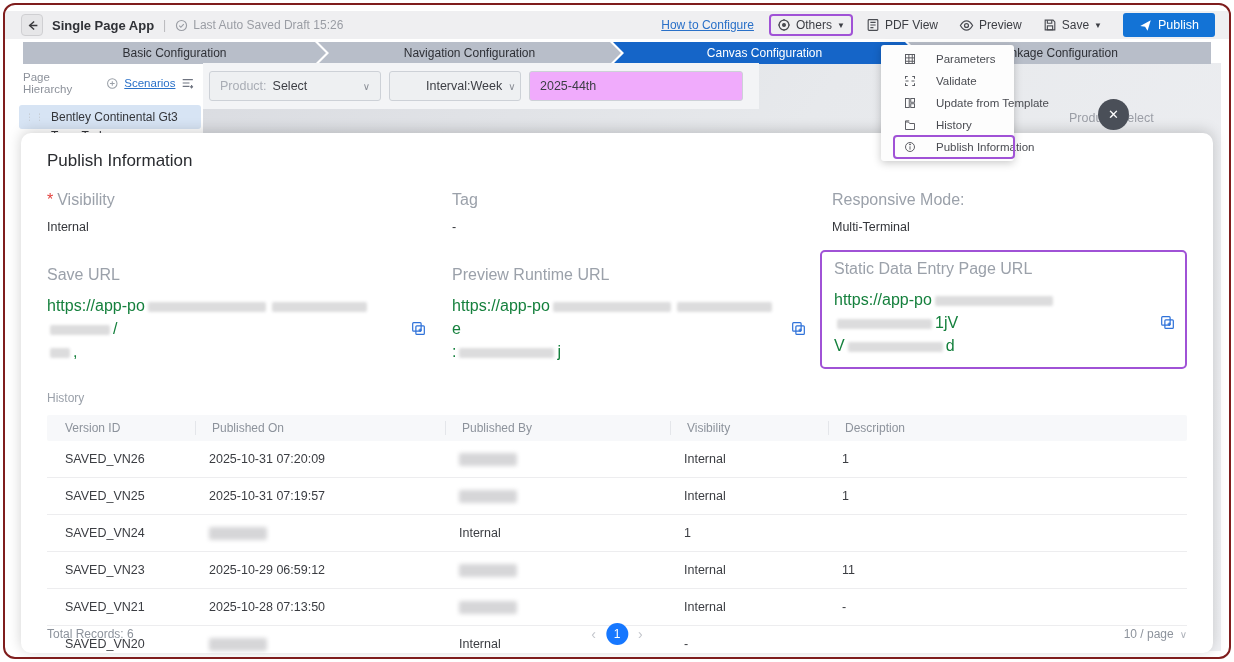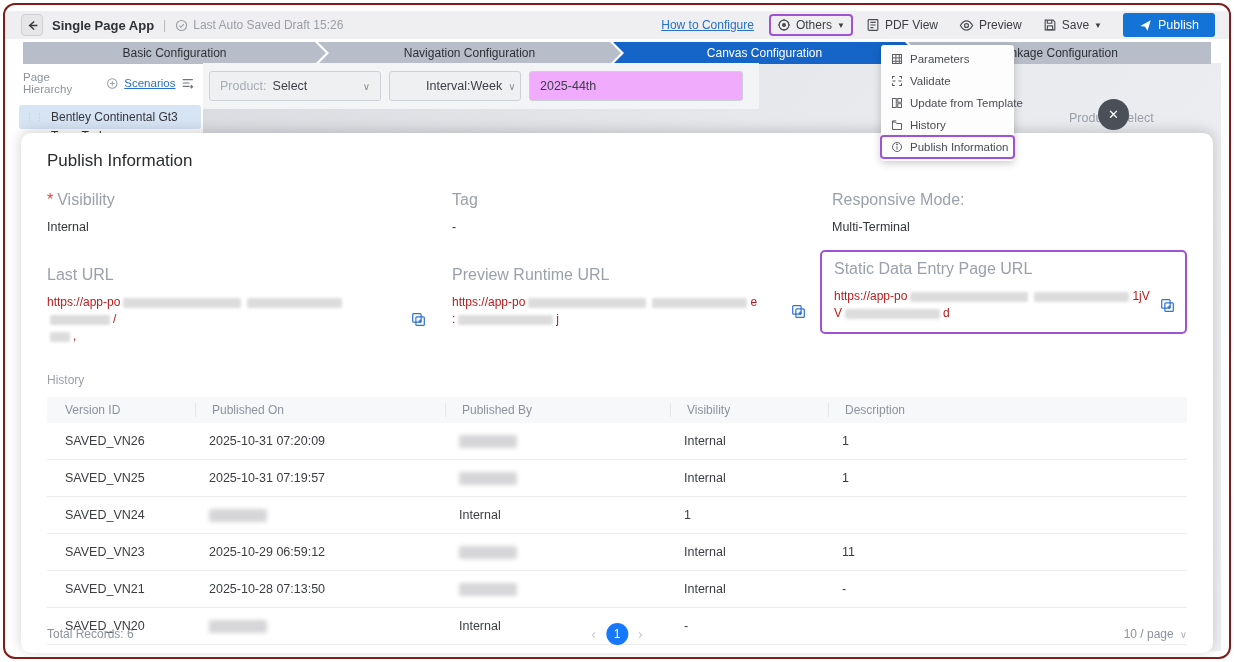--- a/index.html
+++ b/index.html
@@ -59,21 +59,21 @@
   .panel-title{font-size:17px; color:#2a2c30; font-weight:normal;}
   .fgrid{display:grid; grid-template-columns:405px 380px 1fr;}
   .fields1{margin-top:20px;}
   .flabel{font-size:16px; color:var(--graytext);}
   .req{color:#e2413d; margin-right:4px;}
   .fvalue{font-size:12.5px; color:var(--dark); margin-top:11px;}
   .urlrow{margin-top:24px; align-items:start;}
   .urlcell{padding:8px 26px 8px 0;}
   .urlcell.pbox{border:2px solid var(--purple); border-radius:5px; padding:8px 10px 10px 12px; margin:-8px 0 0 -12px;}
   .urlbody{display:flex; align-items:center; gap:10px; margin-top:10px;}
-  .urllines{flex:1; font-size:12px; color:#b91c1c; line-height:17px; word-break:break-all;}
+  .urllines{flex:1; font-size:16px; color:#15803d; line-height:23px; word-break:break-all;}
   .redact{display:inline-block; height:10px; background:#dcdcdd; border-radius:2px; filter:blur(1.6px); vertical-align:middle; margin:0 3px;}
   .r120{width:118px;} .r95{width:95px;} .r60{width:60px;} .r20{width:20px;}
   .copyic{color:#2f72d9; cursor:pointer; flex:none;}
 
   .hist-label{margin-top:20px; font-size:12px; color:var(--graytext);}
   .tbl{margin-top:10px;}
   .trow{display:grid; grid-template-columns:148px 250px 225px 158px 1fr; align-items:center;}
   .thead{background:#f7f8fa; height:26px; color:#8d939c; font-size:12px; border-radius:2px;}
   .thead .tcell{border-left:1px solid #e4e6ea; padding-left:16px; line-height:14px;}
   .thead .tcell:first-child{border-left:none; padding-left:18px;}
@@ -86,21 +86,21 @@
   .pager{position:absolute; left:50%; transform:translateX(-50%); display:flex; align-items:center; gap:10px;}
   .parrow{color:#c2c5cb; font-size:14px; cursor:pointer;}
   .pnum{width:22px; height:22px; border-radius:50%; background:#1677ff; color:#fff; display:flex; align-items:center; justify-content:center; font-size:12px; cursor:pointer;}
   .psize{margin-left:auto; display:flex; gap:6px; align-items:center; cursor:pointer;}
 
   
   .closex{position:absolute; left:1093px; top:94px; width:31px; height:31px; border-radius:50%; background:#4a4f58; color:#fff; border:none; font-size:13px; display:flex; align-items:center; justify-content:center; z-index:8; cursor:pointer;}
 
   
   .menu{position:absolute; left:876px; top:40px; width:133px; background:#fdfdfd; border-radius:3px; box-shadow:0 2px 8px rgba(0,0,0,.22); padding:3px 0; z-index:9;}
-  .mitem{display:flex; align-items:center; gap:7px; height:22px; padding:0 10px; font-size:11.5px; color:#4a4c52; cursor:pointer; white-space:nowrap;}
+  .mitem{display:flex; align-items:center; gap:20px; height:22px; padding:0 10px; font-size:11.5px; color:#4a4c52; cursor:pointer; white-space:nowrap;margin-left:13px;}
   .mitem svg{color:#5a5c62; flex:none;}
   .mitem.hl{outline:2px solid var(--purple); outline-offset:-1px; border-radius:3px;}
 </style>
 </head>
 <body>
 
 <div class="frame">
 
   <div class="topbar">
     <button class="backbtn">
@@ -223,21 +223,21 @@
         <div class="fvalue">-</div>
       </div>
       <div>
         <div class="flabel">Responsive Mode:</div>
         <div class="fvalue">Multi-Terminal</div>
       </div>
     </div>
 
     <div class="fgrid urlrow">
       <div class="urlcell">
-        <div class="flabel">Last URL</div>
+        <div class="flabel">Save URL</div>
         <div class="urlbody">
           <div class="urllines">
             <span>https://app-po</span><span class="redact r120"></span><span class="redact r95"></span><span class="redact r60"></span><span>/</span><br>
             <span class="redact r20"></span><span>,</span>
           </div>
           <svg class="copyic" width="15" height="15" viewBox="0 0 16 16" fill="none" stroke="currentColor" stroke-width="1.3">
               <rect x="1.8" y="1.8" width="9" height="9" rx="1"></rect>
               <rect x="5.2" y="5.2" width="9" height="9" rx="1"></rect>
               <path d="M8 9.8 l3.4 0 M9.8 8 l0 3.6"></path>
             </svg>

